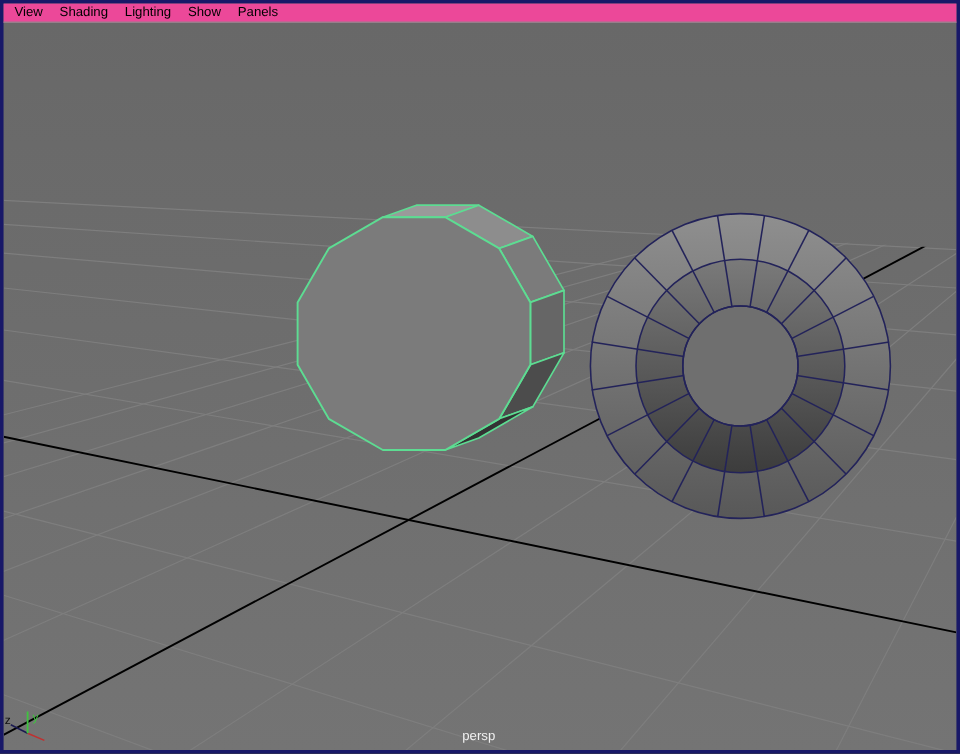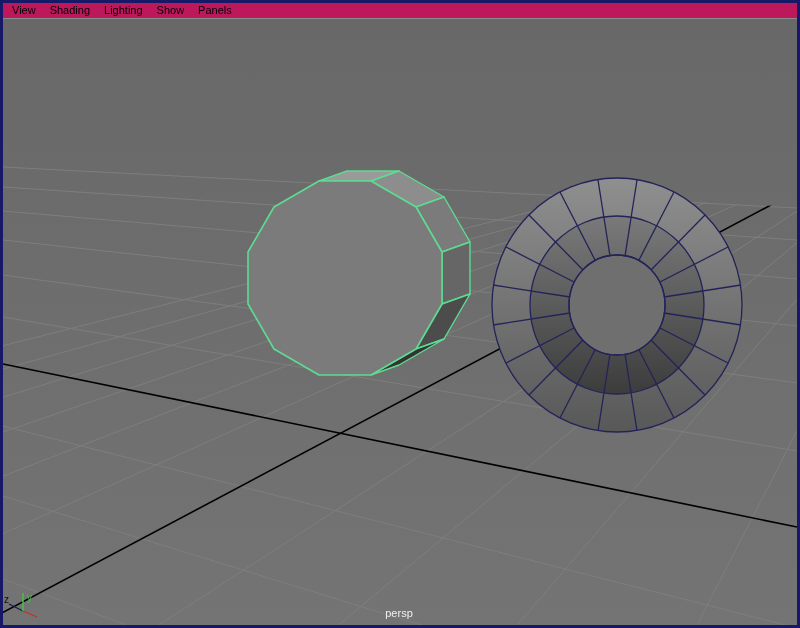--- a/index.html
+++ b/index.html
@@ -2,21 +2,21 @@
 <html><head>
 <meta charset="utf-8">
 <style>
   html,body{margin:0;padding:0;background:#000;}
   body{width:800px;height:628px;overflow:hidden;font-family:"Liberation Sans",sans-serif;}
   .frame{
     position:absolute;left:0;top:0;width:800px;height:628px;
     box-sizing:border-box;border:3px solid #181868;background:#6e6e6e;
   }
   .menubar{
-    height:15px;line-height:15px;background:#be185d;
+    height:15px;line-height:15px;background:#ec4899;
     border-bottom:1px solid #8a8a8a;
     font-size:11px;color:#000;white-space:nowrap;
     padding-left:2px;user-select:none;
   }
   .menu-item{display:inline-block;padding:0 7px;cursor:default;}
   .viewport{position:relative;width:794px;height:606px;overflow:hidden;}
   svg{display:block;}
   text{font-family:"Liberation Sans",sans-serif;}
 </style>
 </head>

